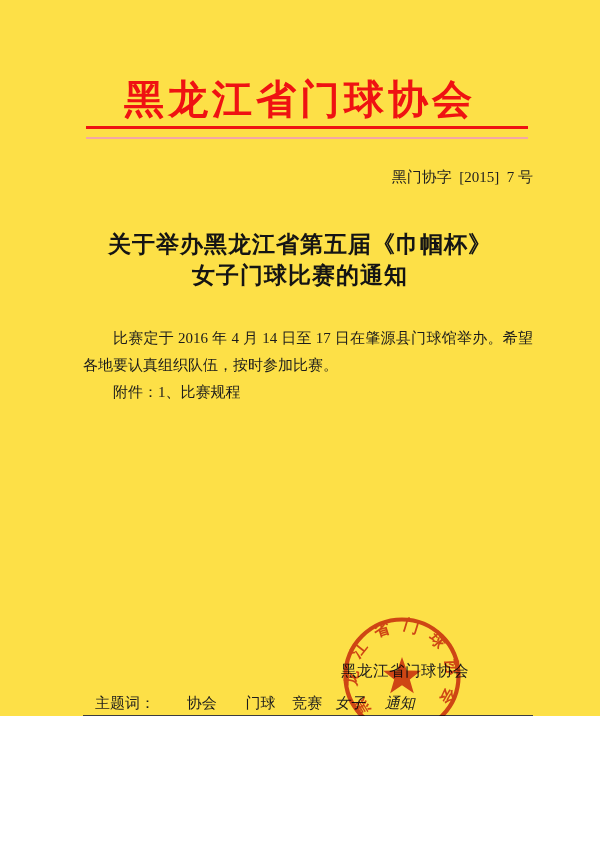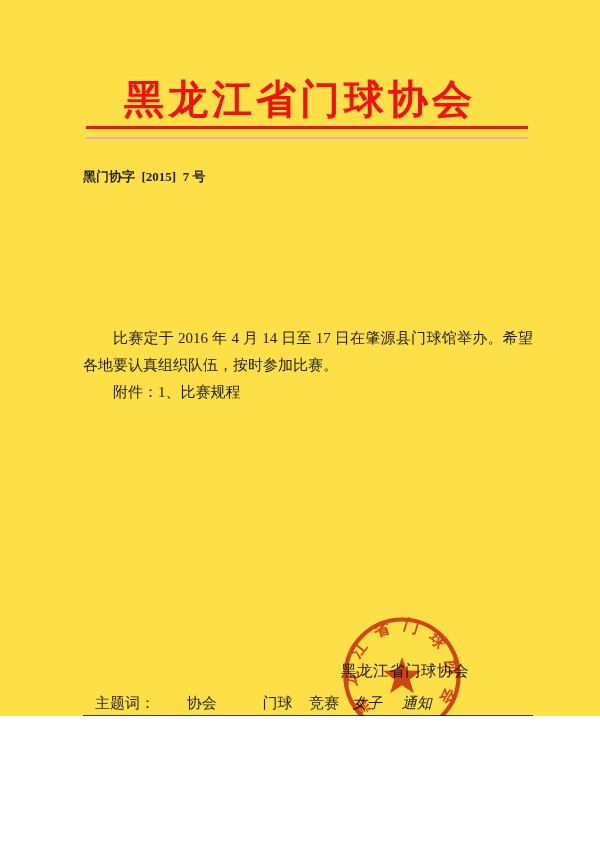--- a/index.html
+++ b/index.html
@@ -25,24 +25,24 @@
     position:absolute;top:126px;left:86px;width:442px;height:3px;
     background:#ef1212;
   }
   .rule-thin{
     position:absolute;top:137px;left:86px;width:442px;height:2px;
     background:#f4a7a7;
   }
   
   .doc-number{
     position:absolute;top:168px;left:83px;width:450px;
-    font-size:13px;
+    text-align:right;
+    font-size:15px;
     white-space:pre;
     color:#1f1f1f;
-    font-weight:bold;
   }
   
   .doc-title{
     position:absolute;top:229px;left:0;right:0;
     text-align:center;
     font-size:23px;font-weight:bold;line-height:31px;
     letter-spacing:1px;
     color:#141414;
   }
   
@@ -66,21 +66,21 @@
   .subject-row{
     position:absolute;top:694px;left:83px;width:450px;height:21px;
     border-bottom:2px solid #3d3d3d;
     font-size:15px;
     color:#1c1c1c;
     white-space:nowrap;
   }
   .subject-label{margin-left:12px;}
   .subject-word{display:inline-block;}
   .subject-word:nth-of-type(2){margin-left:28px;}
-  .subject-word:nth-of-type(3){margin-left:42px;}
+  .subject-word:nth-of-type(3){margin-left:25px;}
   .subject-word:nth-of-type(4){margin-left:13px;}
   .subject-word:nth-of-type(5){margin-left:9px;font-style:italic;}
   .subject-word:nth-of-type(6){margin-left:16px;font-style:italic;}
   .date-row{
     position:absolute;top:724px;left:83px;width:412px;height:23px;
     border-bottom:0;
     text-align:right;
     font-size:15.5px;
     color:#1c1c1c;
   }
@@ -104,20 +104,24 @@
 <body>
 
 <div class="page">
 
   <div class="letterhead-org">黑龙江省门球协会</div>
   <div class="rule-thick"></div>
   <div class="rule-thin"></div>
 
   <div class="doc-number">黑门协字  [2015]  7 号</div>
 
+  <div class="doc-title">
+    <div>关于举办黑龙江省第五届《巾帼杯》</div>
+    <div>女子门球比赛的通知</div>
+  </div>
 
   <div class="doc-body">
     <p class="para-indent">比赛定于 2016 年 4 月 14 日至 17 日在肇源县门球馆举办。希望各地要认真组织队伍，按时参加比赛。</p>
     <p class="attach-first"><span>附件：</span><span>1、比赛规程</span></p>
   </div>
 
   <div class="signature-org">黑龙江省门球协会</div>
 
   <div class="subject-row">
     <span class="subject-label">主题词：</span>

